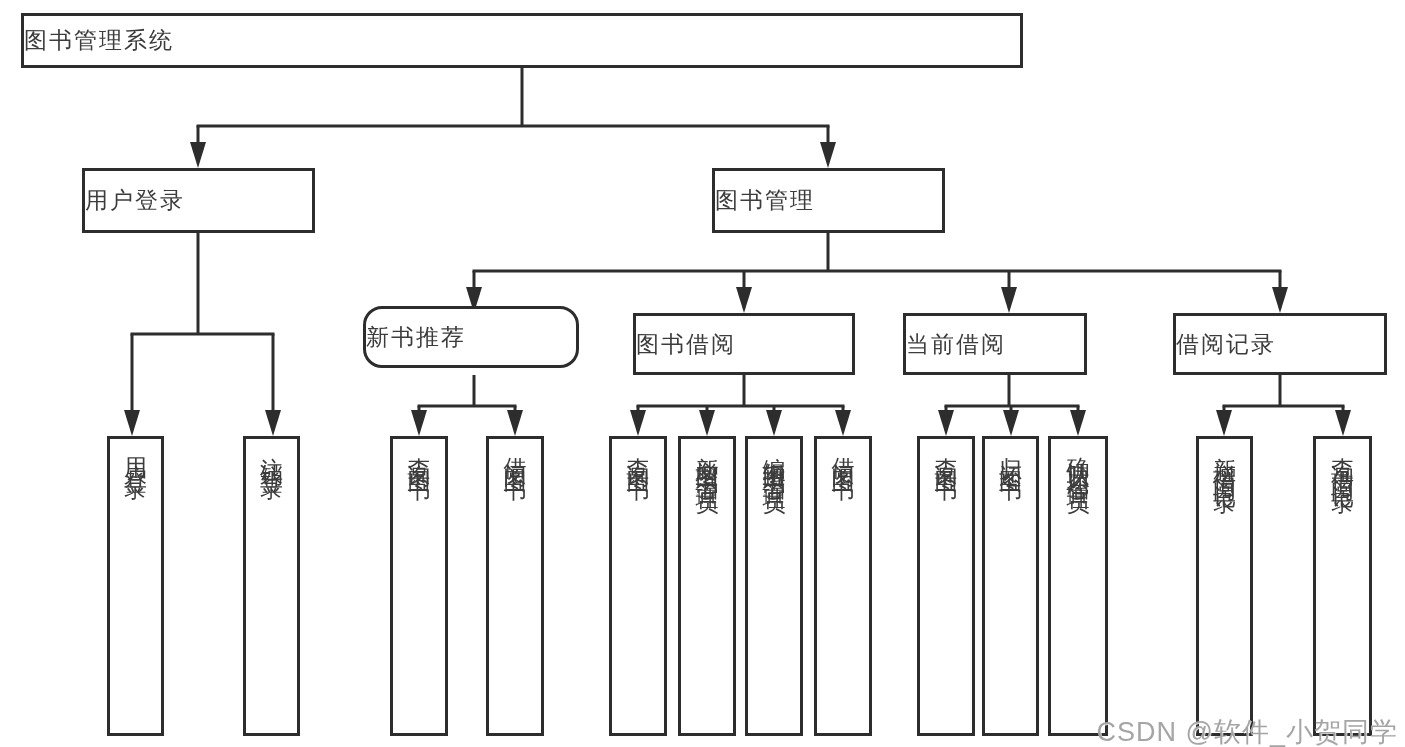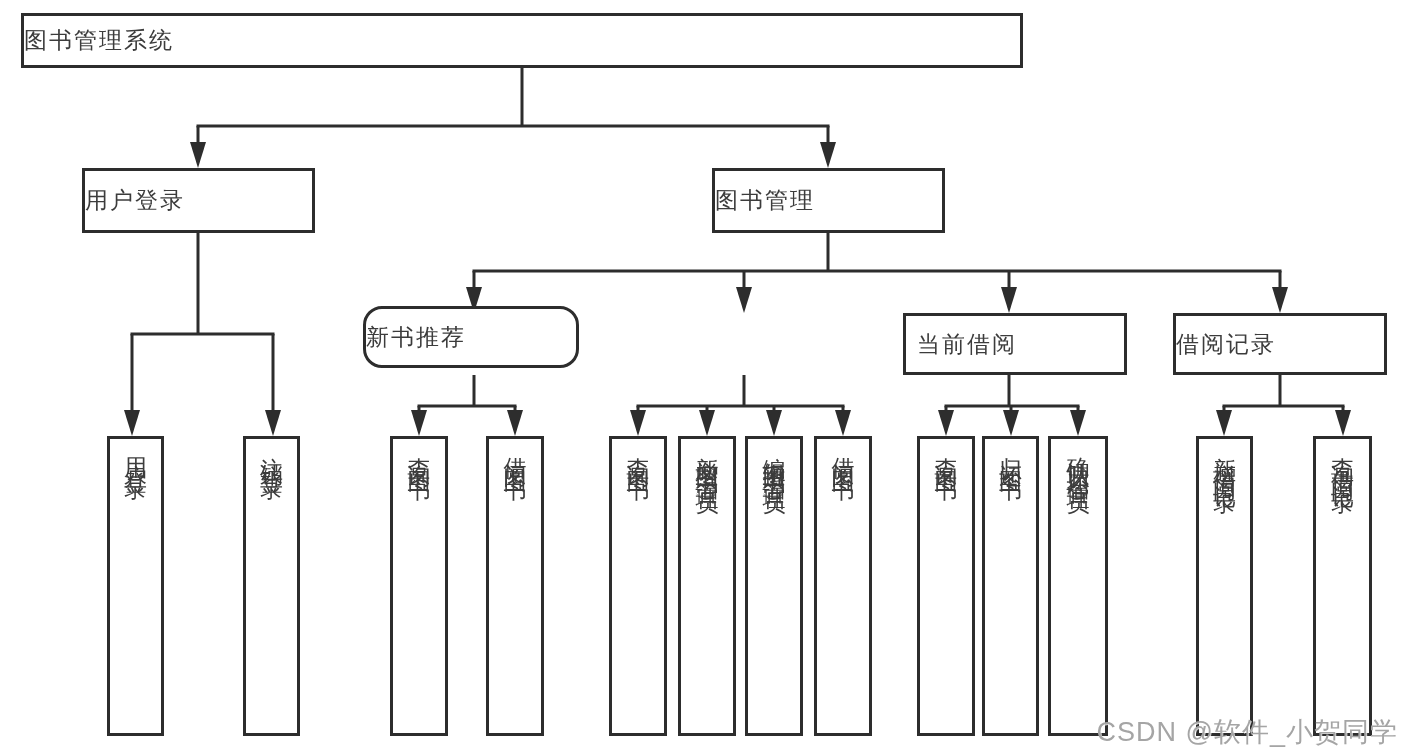--- a/index.html
+++ b/index.html
@@ -135,21 +135,24 @@
   <div class="node hbox" style="left:82px; top:168px; width:233px; height:65px;">
     <span>用户登录</span>
   </div>
   <div class="node hbox" style="left:712px; top:168px; width:233px; height:65px;">
     <span>图书管理</span>
   </div>
 
   <div class="node hbox" style="left:363px; top:306px; width:216px; height:62px;border-radius:19px;">
     <span>新书推荐</span>
   </div>
-  <div class="node hbox" style="left:903px; top:313px; width:224px; height:62px;padding-left:11px;">
+  <div class="node hbox" style="left:633px; top:313px; width:222px; height:62px;">
+    <span>图书借阅</span>
+  </div>
+  <div class="node hbox" style="left:903px; top:313px; width:184px; height:62px;">
     <span>当前借阅</span>
   </div>
   <div class="node hbox" style="left:1173px; top:313px; width:214px; height:62px;font-family:Liberation Serif, serif;">
     <span>借阅记录</span>
   </div>
 
   <div class="node vbox" style="left:107px; width:57px;">
     <span>用户登录</span>
   </div>
   <div class="node vbox" style="left:243px; width:57px;">

